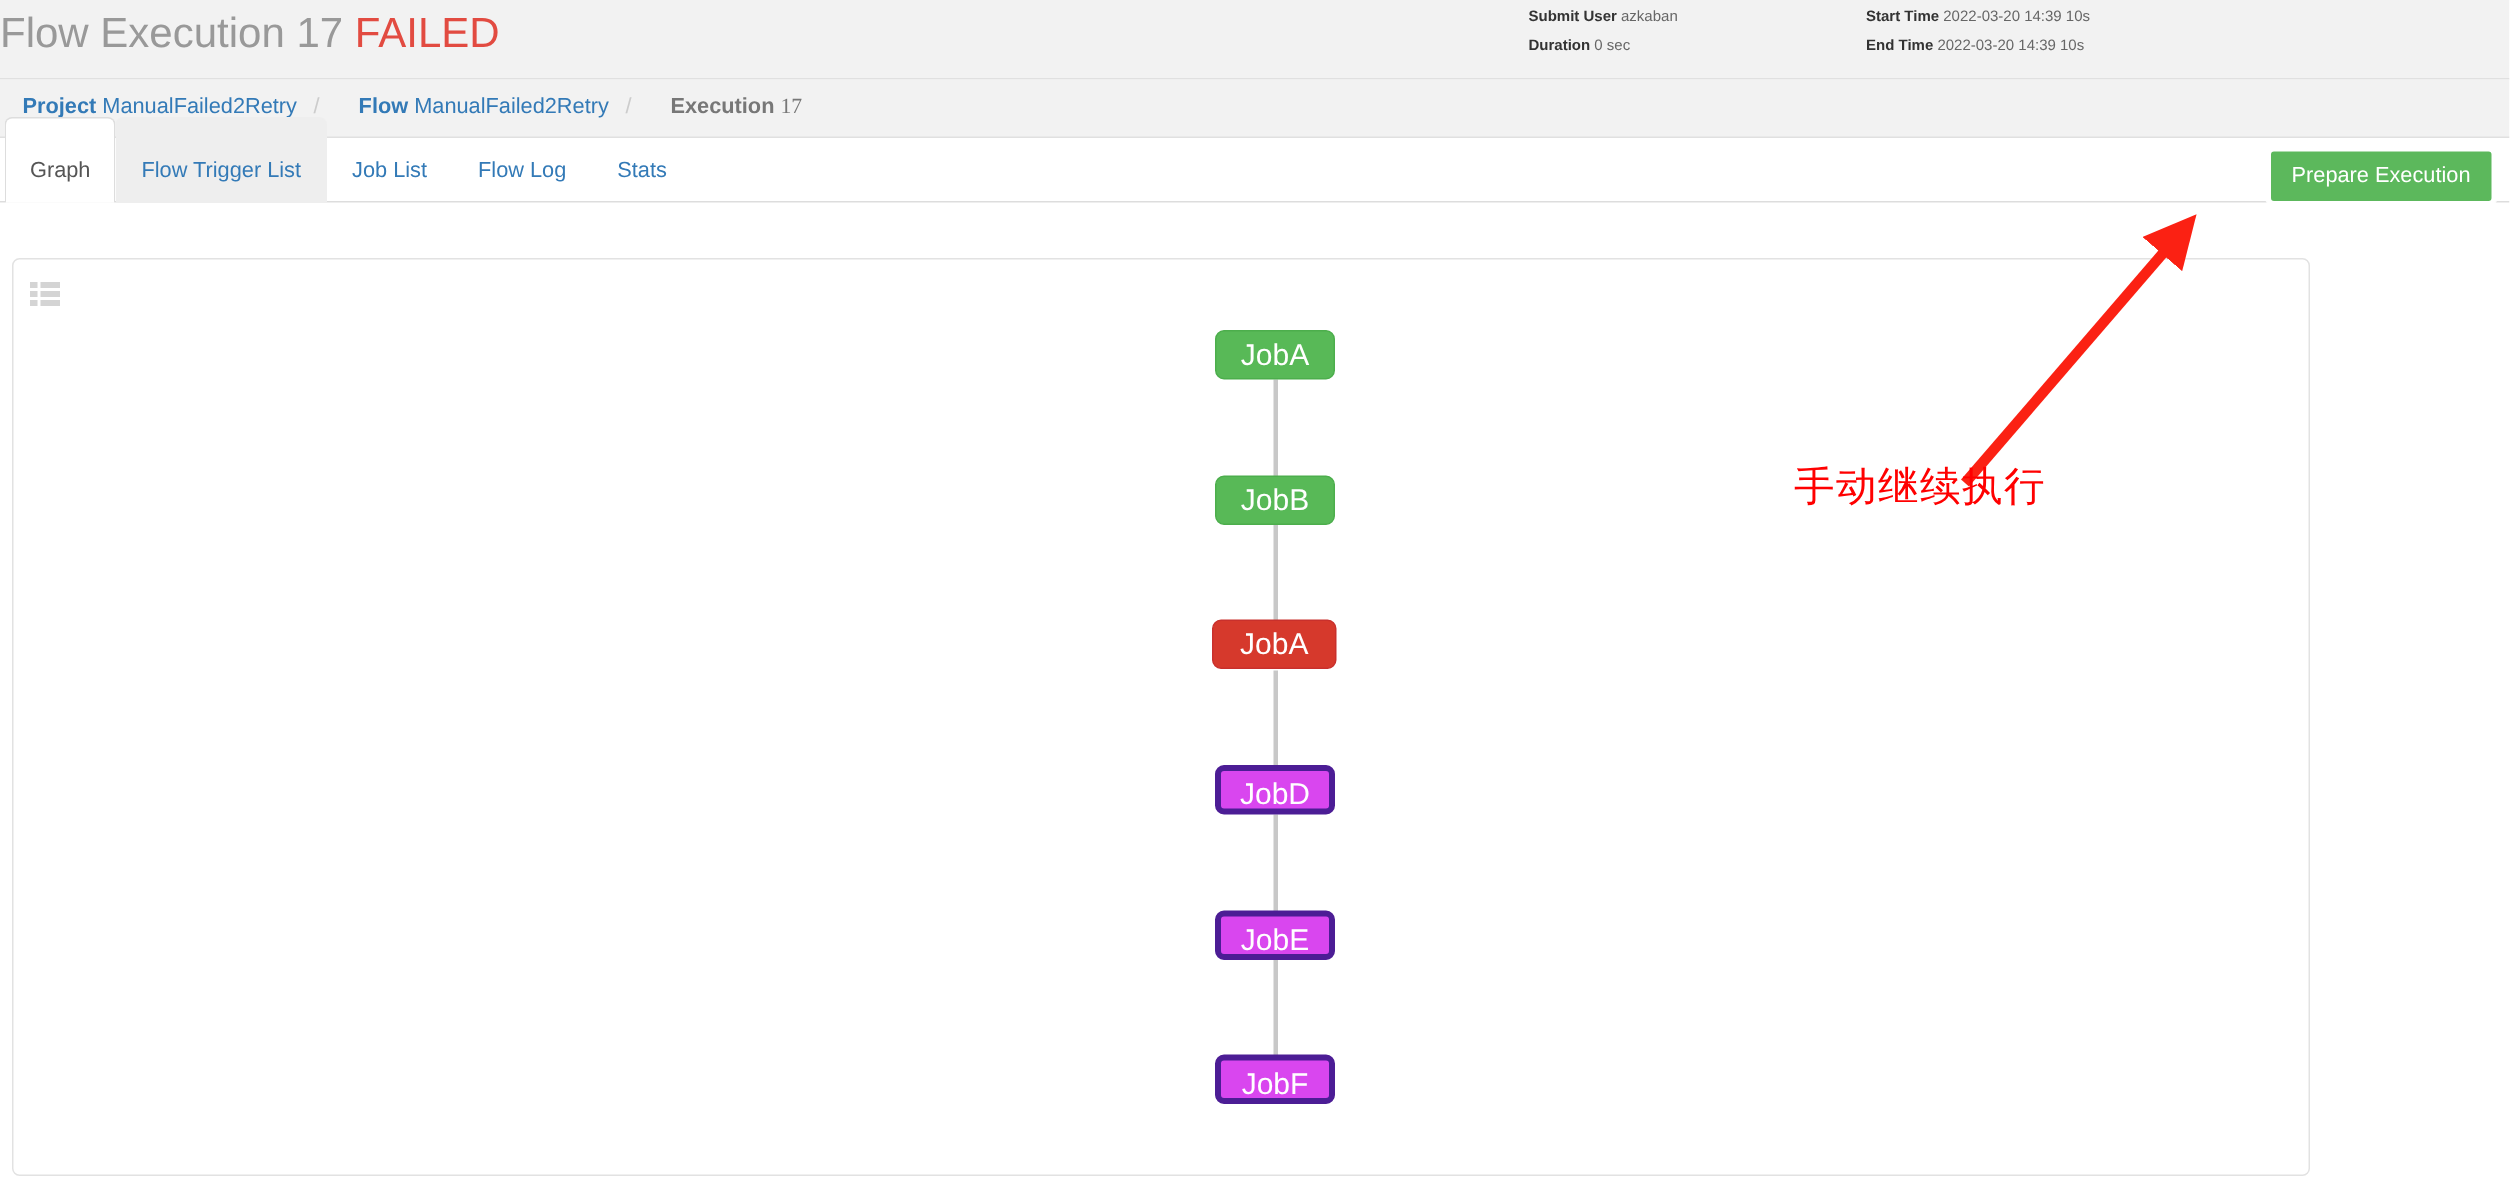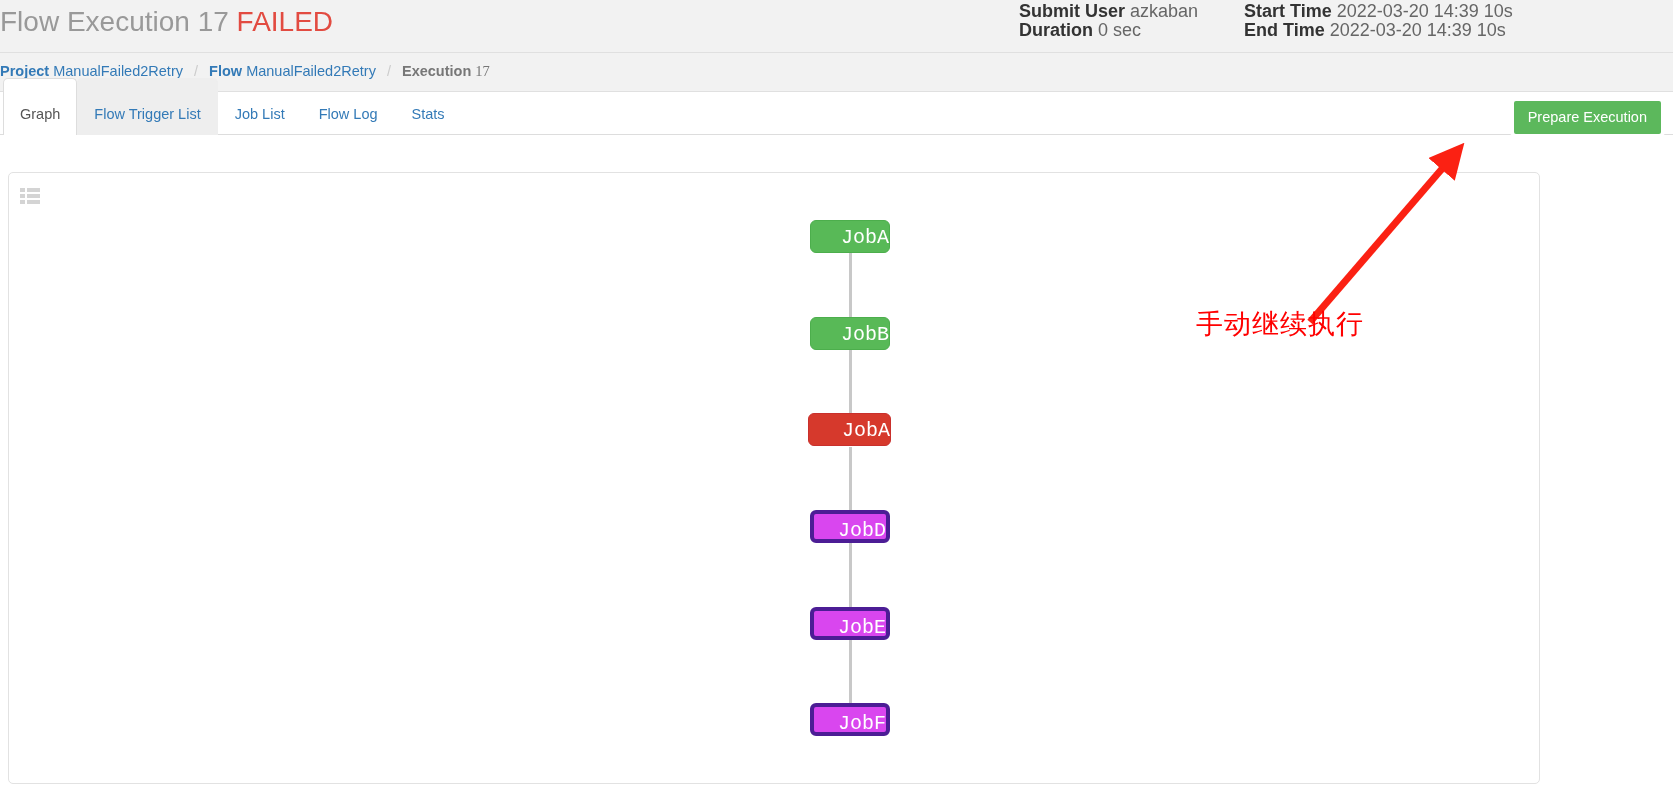--- a/index.html
+++ b/index.html
@@ -33,21 +33,21 @@
     white-space: nowrap;
     letter-spacing: 0px;
   }
   .exec-title .status-failed {
     color: #e24b41;
   }
 
   .meta-block {
     position: absolute;
     top: 2px;
-    font-size: 18px;
+    font-size: 10px;
     color: #666666;
     line-height: 19px;
   }
   .meta-block .lbl {
     font-weight: bold;
     color: #333333;
   }
   .meta-left { left: 1019px; }
   .meta-right { left: 1244px; }
   .meta-row { white-space: nowrap; }
@@ -62,20 +62,21 @@
   .breadcrumb {
     position: absolute;
     left: 0px;
     top: 10px;
     font-size: 14.5px;
     white-space: nowrap;
   }
   .breadcrumb .crumb-label {
     font-weight: bold;
     color: #337ab7;
+    margin-left: 15px;
   }
   .breadcrumb .crumb-value {
     color: #337ab7;
     font-weight: normal;
   }
   .breadcrumb .crumb-last .crumb-label { color: #777777; }
   .breadcrumb .crumb-last .crumb-value { color: #777777; font-family: Liberation Serif, serif; }
   .breadcrumb .sep {
     color: #cccccc;
     margin: 0 7px;
@@ -183,26 +184,25 @@
     background: #c8c8c8;
     left: 840px;
   }
   .job-node {
     position: absolute;
     box-sizing: border-box;
     border-radius: 6px;
     color: #ffffff;
     font-size: 20px;
     line-height: 33px;
-    text-align: right;
+    text-align: center;
     height: 33px;
     cursor: pointer;
     z-index: 3;
     white-space: nowrap;
-    font-family: Liberation Mono, monospace;
   }
   .job-node.status-succeeded {
     background: #58b957;
     border: 1px solid #4cae4c;
   }
   .job-node.status-failed {
     background: #d6392c;
     border: 1px solid #c9302c;
   }
   .job-node.status-killed {

